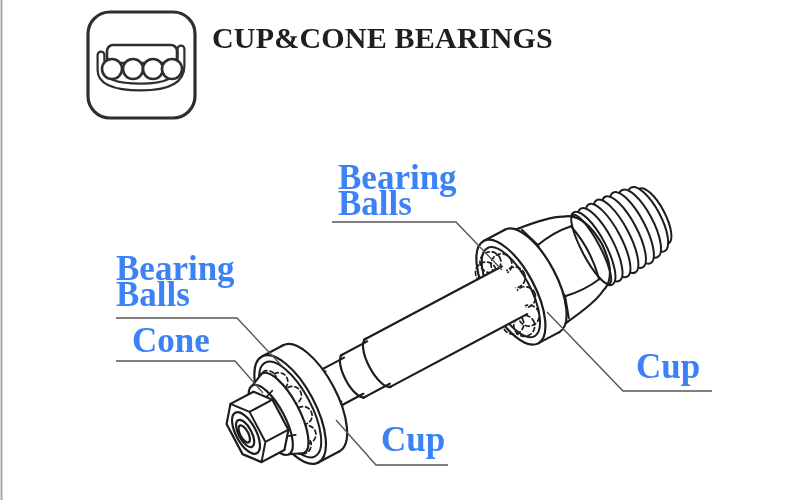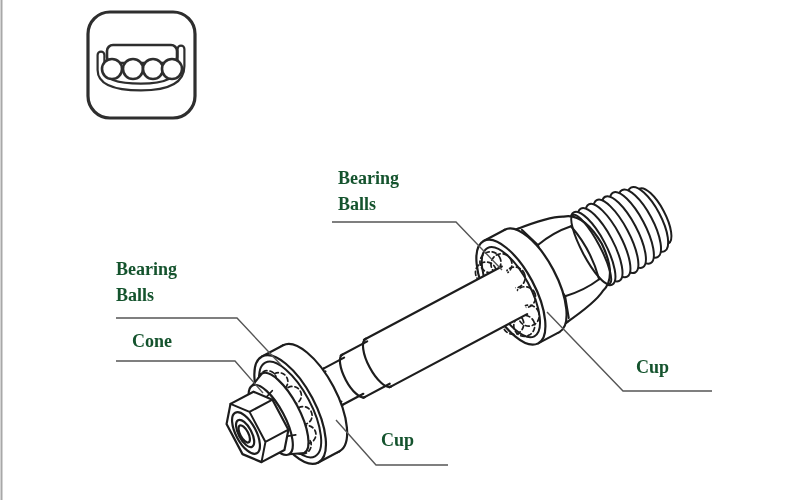--- a/index.html
+++ b/index.html
@@ -15,24 +15,24 @@
     position:absolute;
     left:212px;top:21px;
     font-size:30px;
     font-weight:bold;
     letter-spacing:0.2px;
     color:#1f1f1f;
     white-space:nowrap;
   }
   .callout{
     position:absolute;
-    font-size:18px;
+    font-size:35px;
     font-weight:bold;
     line-height:26px;
-    color:#14532d;
+    color:#3b82f6;
     white-space:pre-line;
   }
   .co-bb-top{left:338px;top:165px;}
   .co-bb-left{left:116px;top:256px;}
   .co-cone{left:132px;top:328px;}
   .co-cup-bottom{left:381px;top:427px;}
   .co-cup-right{left:636px;top:354px;}
 </style>
 </head>
 <body>
@@ -165,20 +165,21 @@
 
     <g fill="none" stroke-width="1.4" stroke="#565656">
       <polyline points="332,222 456,222 502,270"></polyline>
       <polyline points="116,318 237,318 281,365"></polyline>
       <polyline points="116,361 235,361 263,393"></polyline>
       <polyline points="336,420 376,465 448,465"></polyline>
       <polyline points="547,312 623,391 712,391"></polyline>
     </g>
   </svg>
 
+  <div class="title">CUP&amp;CONE BEARINGS</div>
 
   <div class="callout co-bb-top">Bearing
 Balls</div>
   <div class="callout co-bb-left">Bearing
 Balls</div>
   <div class="callout co-cone">Cone</div>
   <div class="callout co-cup-bottom">Cup</div>
   <div class="callout co-cup-right">Cup</div>
 
 </div>

